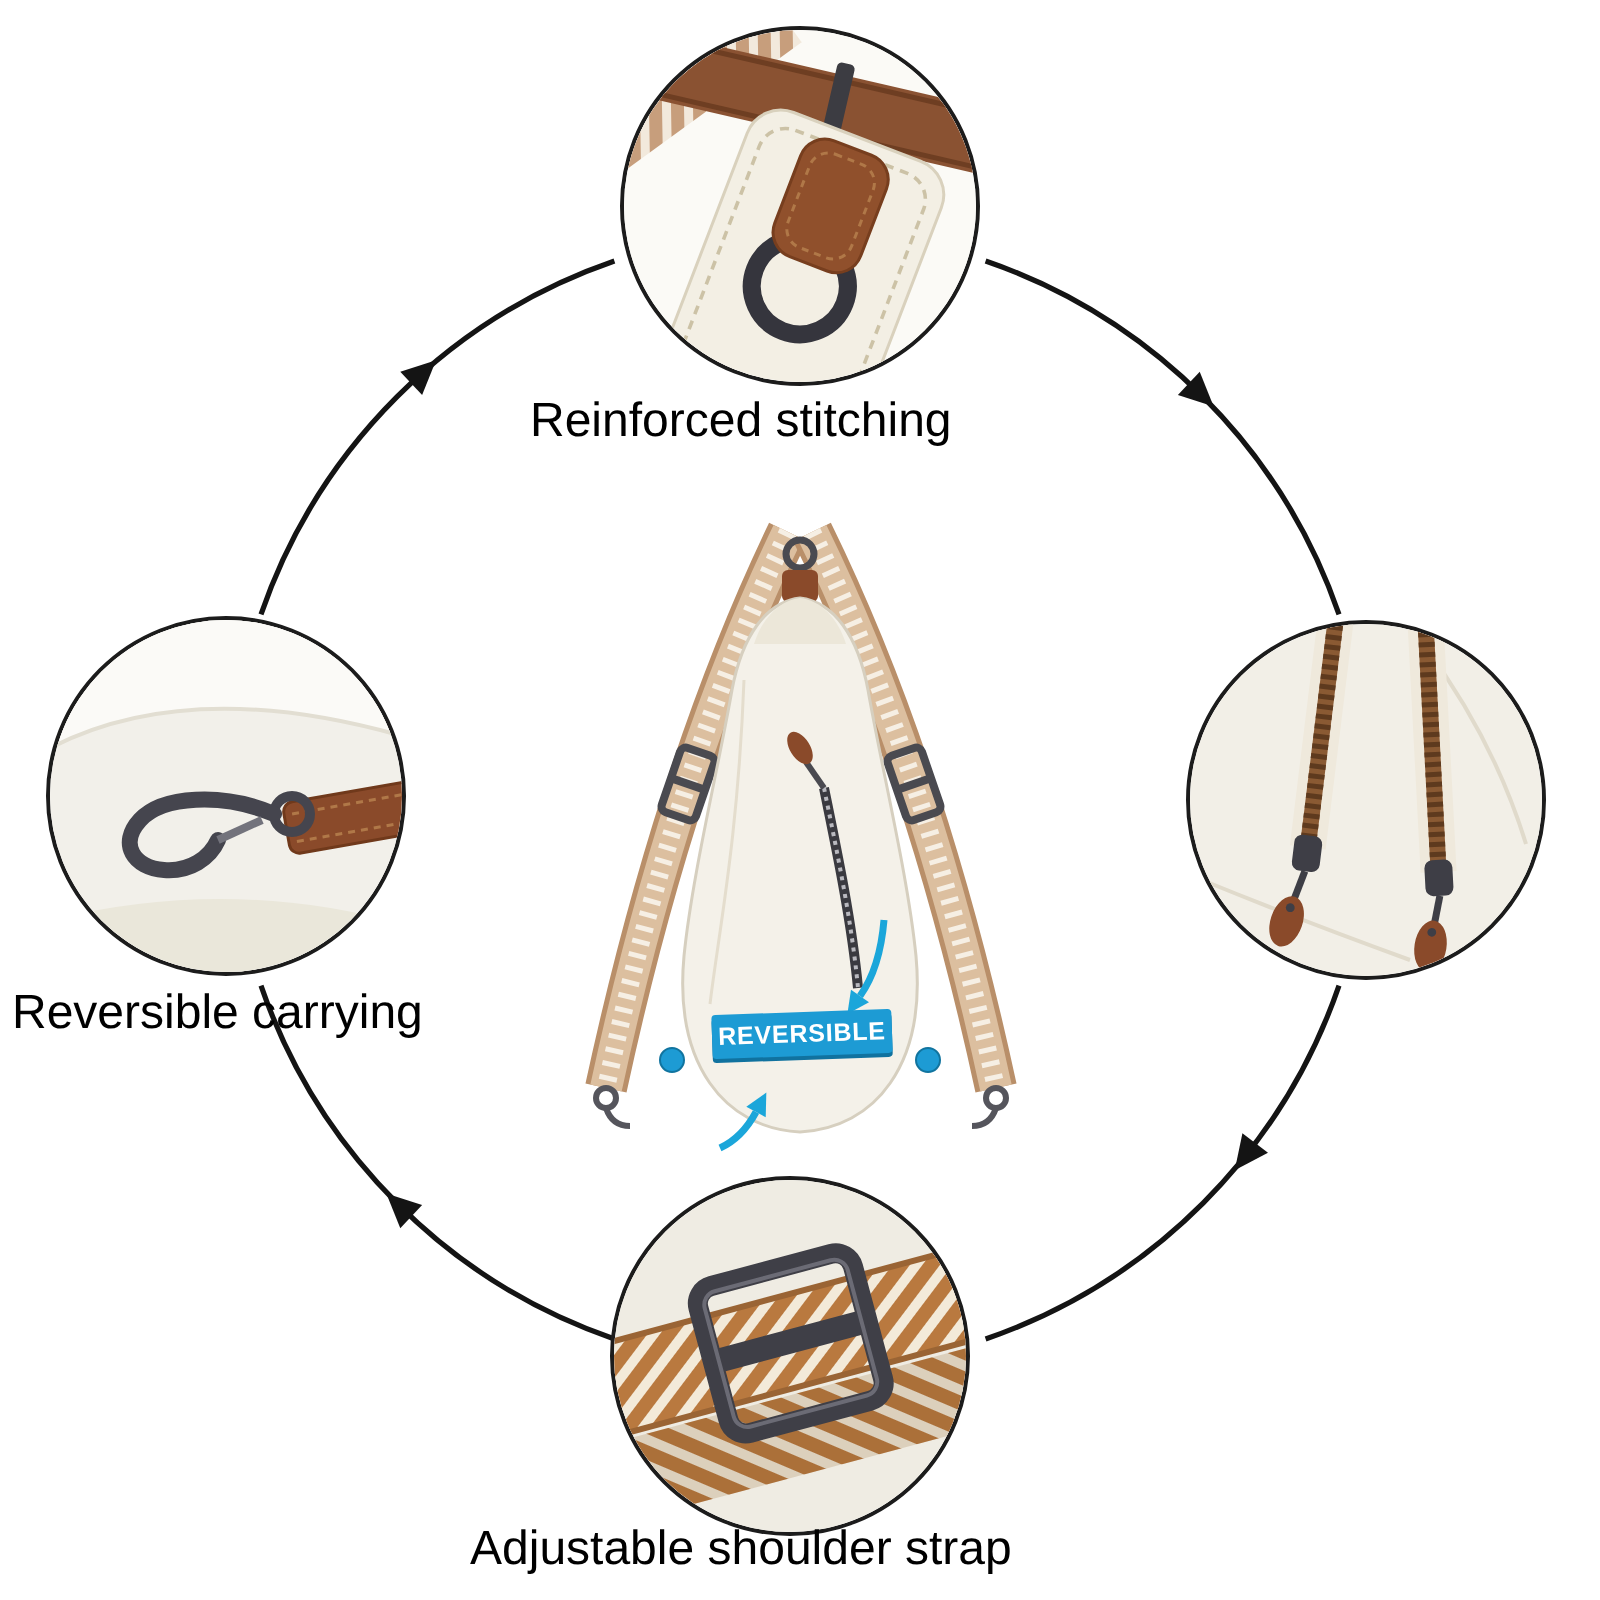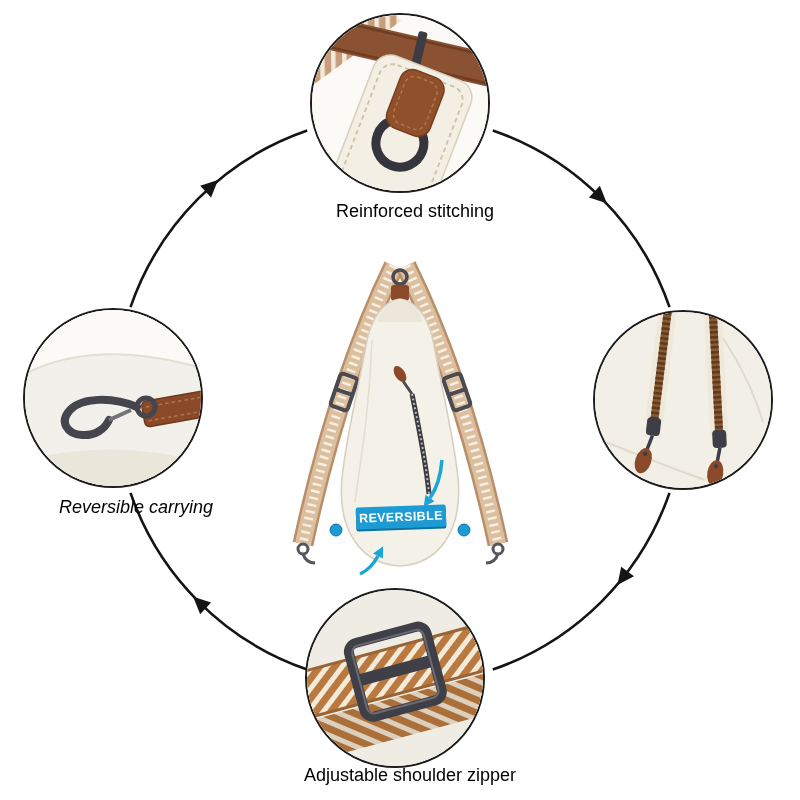--- a/index.html
+++ b/index.html
@@ -1,31 +1,31 @@
 <!DOCTYPE html>
 <html><head>
 <meta charset="utf-8">
 <style>
   html,body{margin:0;padding:0;}
   body{width:800px;height:800px;background:#ffffff;font-family:"Liberation Sans",sans-serif;position:relative;overflow:hidden;}
   .stage{position:absolute;left:0;top:0;width:800px;height:800px;}
   .layer{position:absolute;left:0;top:0;}
   .feature-circle{position:absolute;width:176px;height:176px;border:2px solid #1c1c1c;border-radius:50%;overflow:hidden;background:#fff;box-sizing:content-box;}
   .feature-circle svg{display:block;width:100%;height:100%;}
-  .label{position:absolute;color:#000;font-size:18px;line-height:22px;text-align:center;white-space:nowrap;}
+  .label{position:absolute;color:#000;font-size:24px;line-height:22px;white-space:nowrap;}
   .badge{position:absolute;left:356px;top:506px;width:90px;height:22px;background:#1d9bd4;color:#fff;
          font-weight:bold;font-size:12.5px;letter-spacing:.4px;display:flex;align-items:center;justify-content:center;
          transform:rotate(-2deg);border-radius:2px;box-shadow:0 2px 0 #10729f;}
   #c-top{left:310px;top:13px;}
   #c-right{left:593px;top:310px;}
   #c-left{left:23px;top:308px;}
   #c-bottom{left:305px;top:588px;}
   #lbl-top{left:265px;top:200px;width:300px;}
   #lbl-right{left:588px;top:496px;width:200px;}
-  #lbl-left{left:6px;top:496px;width:260px;font-style:italic;}
+  #lbl-left{left:6px;top:496px;width:260px;}
   #lbl-bottom{left:235px;top:764px;width:350px;}
 </style>
 </head>
 <body>
 
 <div class="stage">
 
   <svg class="layer" width="800" height="800" viewBox="0 0 800 800">
     <g stroke="#141414" stroke-width="2.6" fill="none">
       <path d="M 130.5 307.2 A 285 285 0 0 1 307.2 130.5"></path>
@@ -197,15 +197,15 @@
           <rect x="53" y="47" width="74" height="70" rx="7" fill="none" stroke="#6b6b75" stroke-width="2"></rect>
         </g>
       </g>
     </svg>
   </div>
 
   <div class="badge">REVERSIBLE</div>
 
   <div class="label" id="lbl-top">Reinforced stitching</div>
   <div class="label" id="lbl-left">Reversible carrying</div>
-  <div class="label" id="lbl-bottom">Adjustable shoulder zipper</div>
+  <div class="label" id="lbl-bottom">Adjustable shoulder strap</div>
 
 </div>
 
 </body></html>

